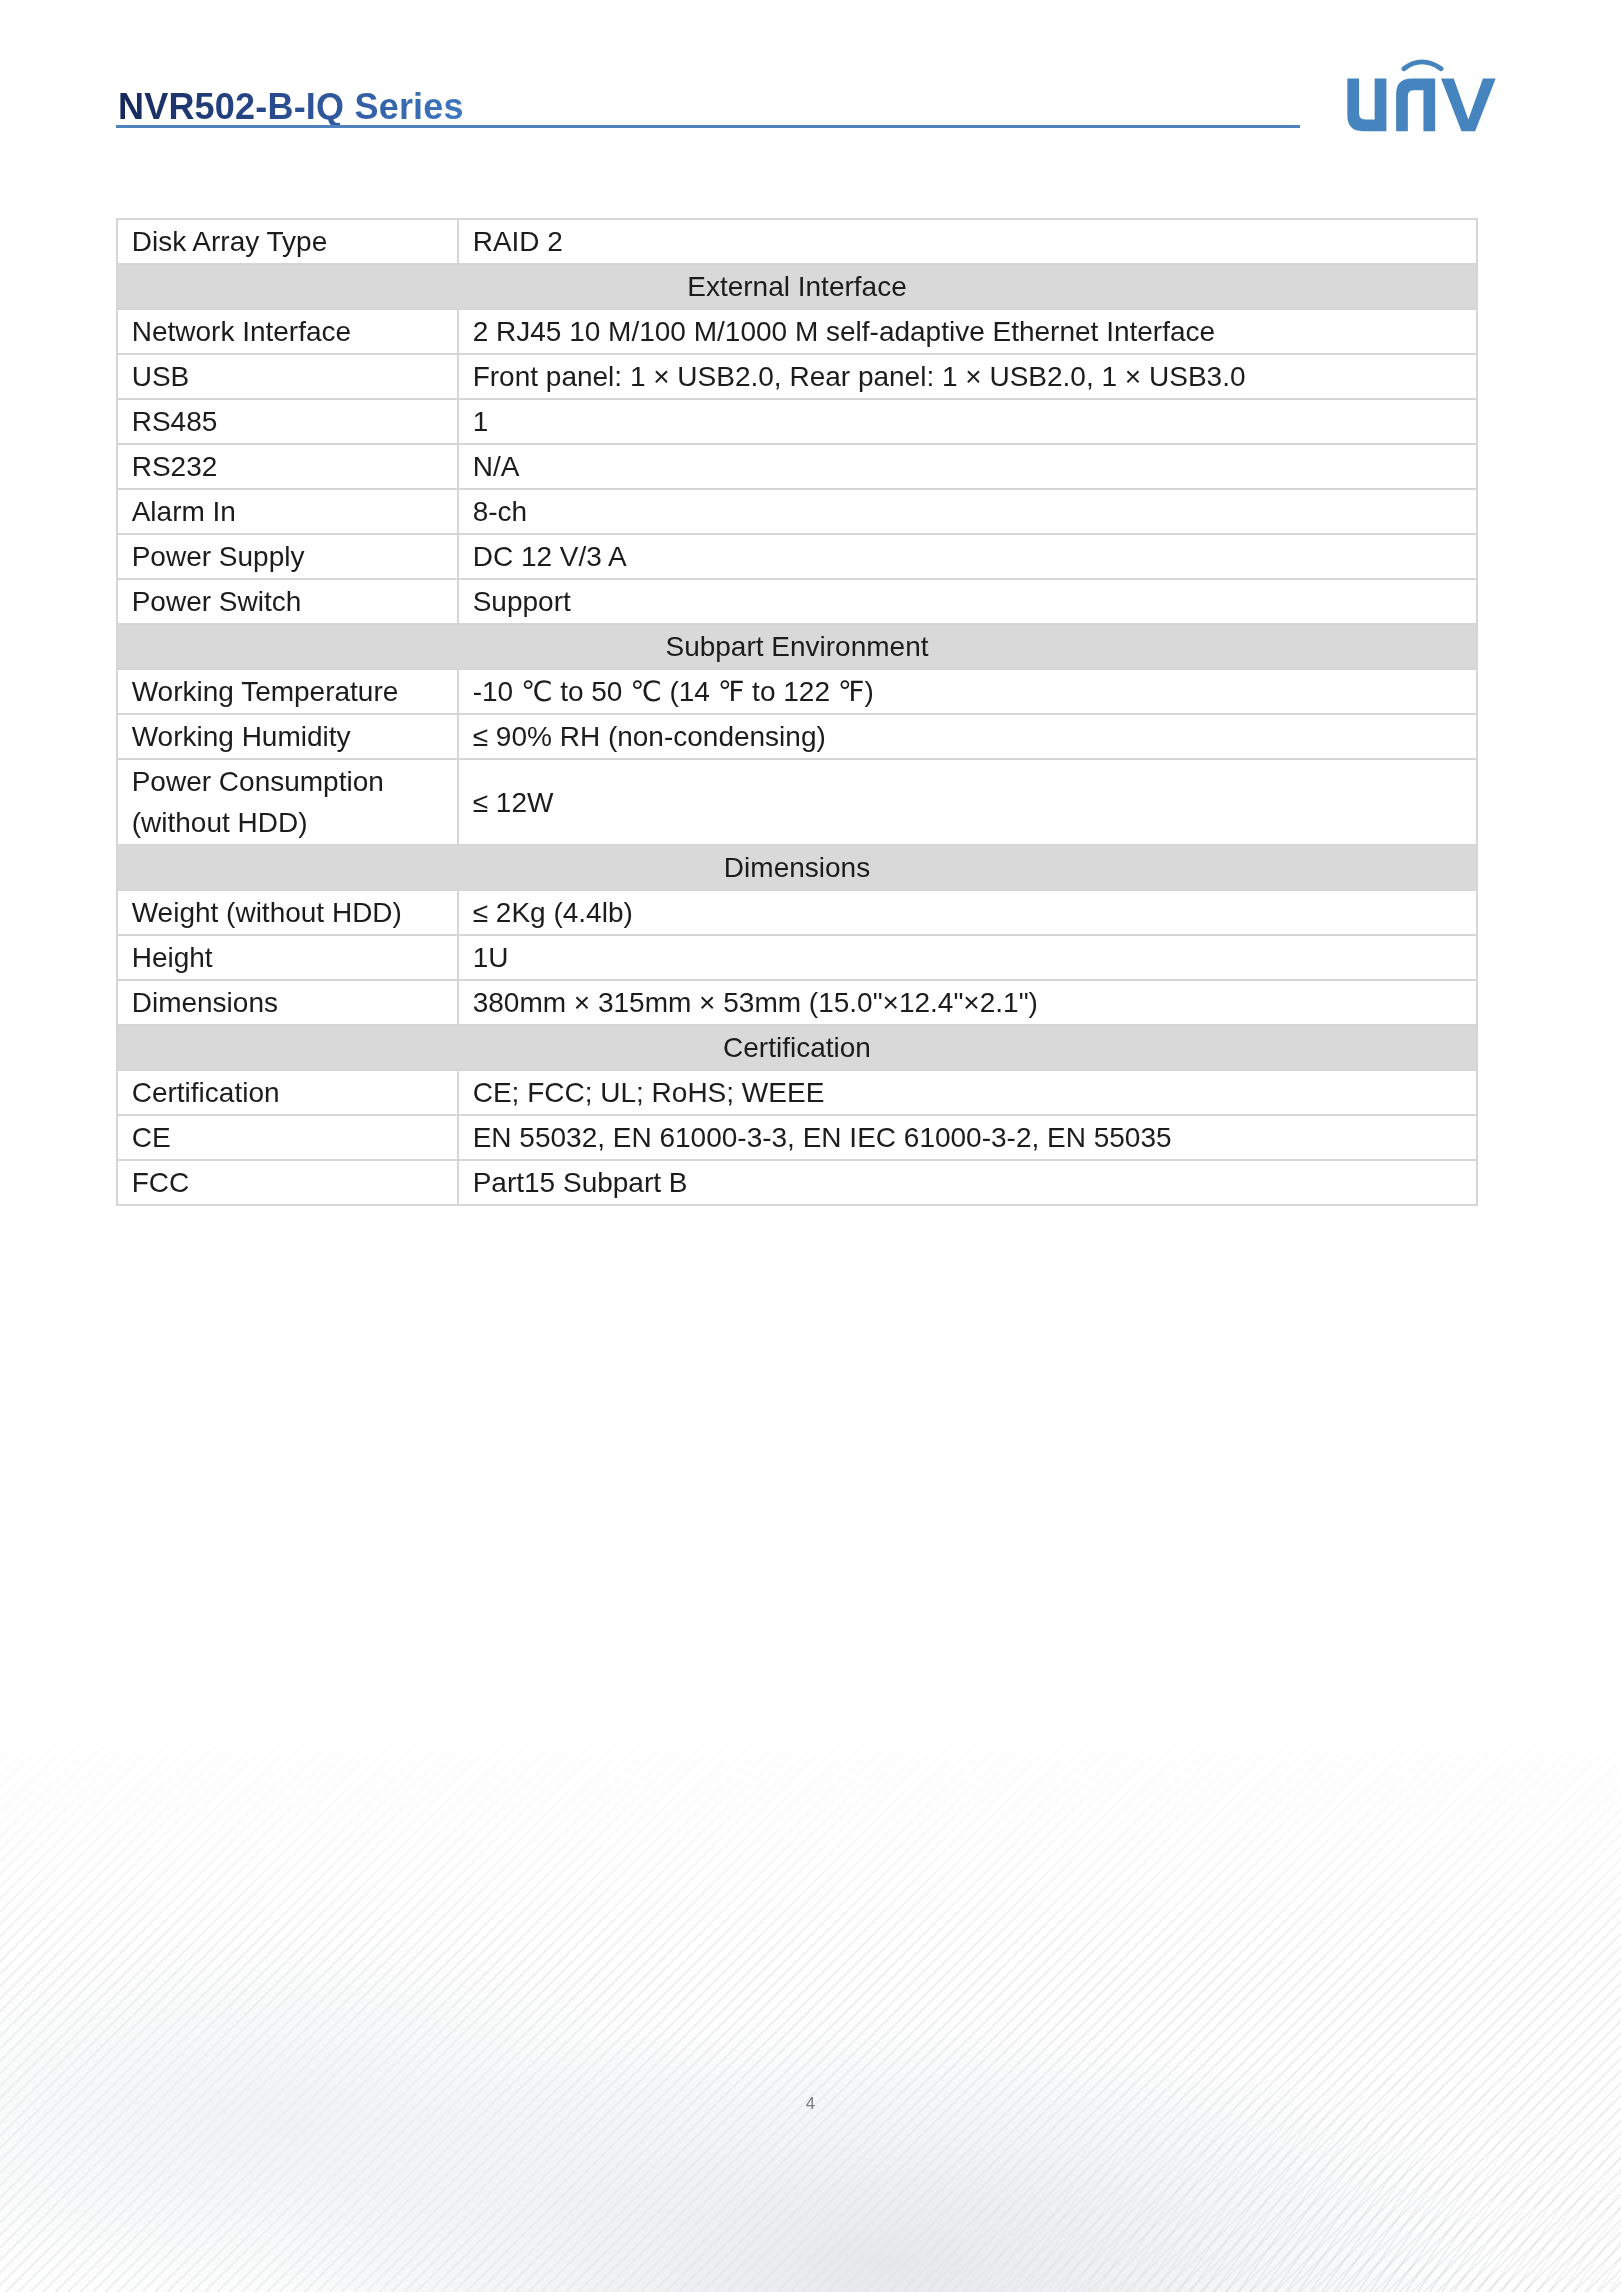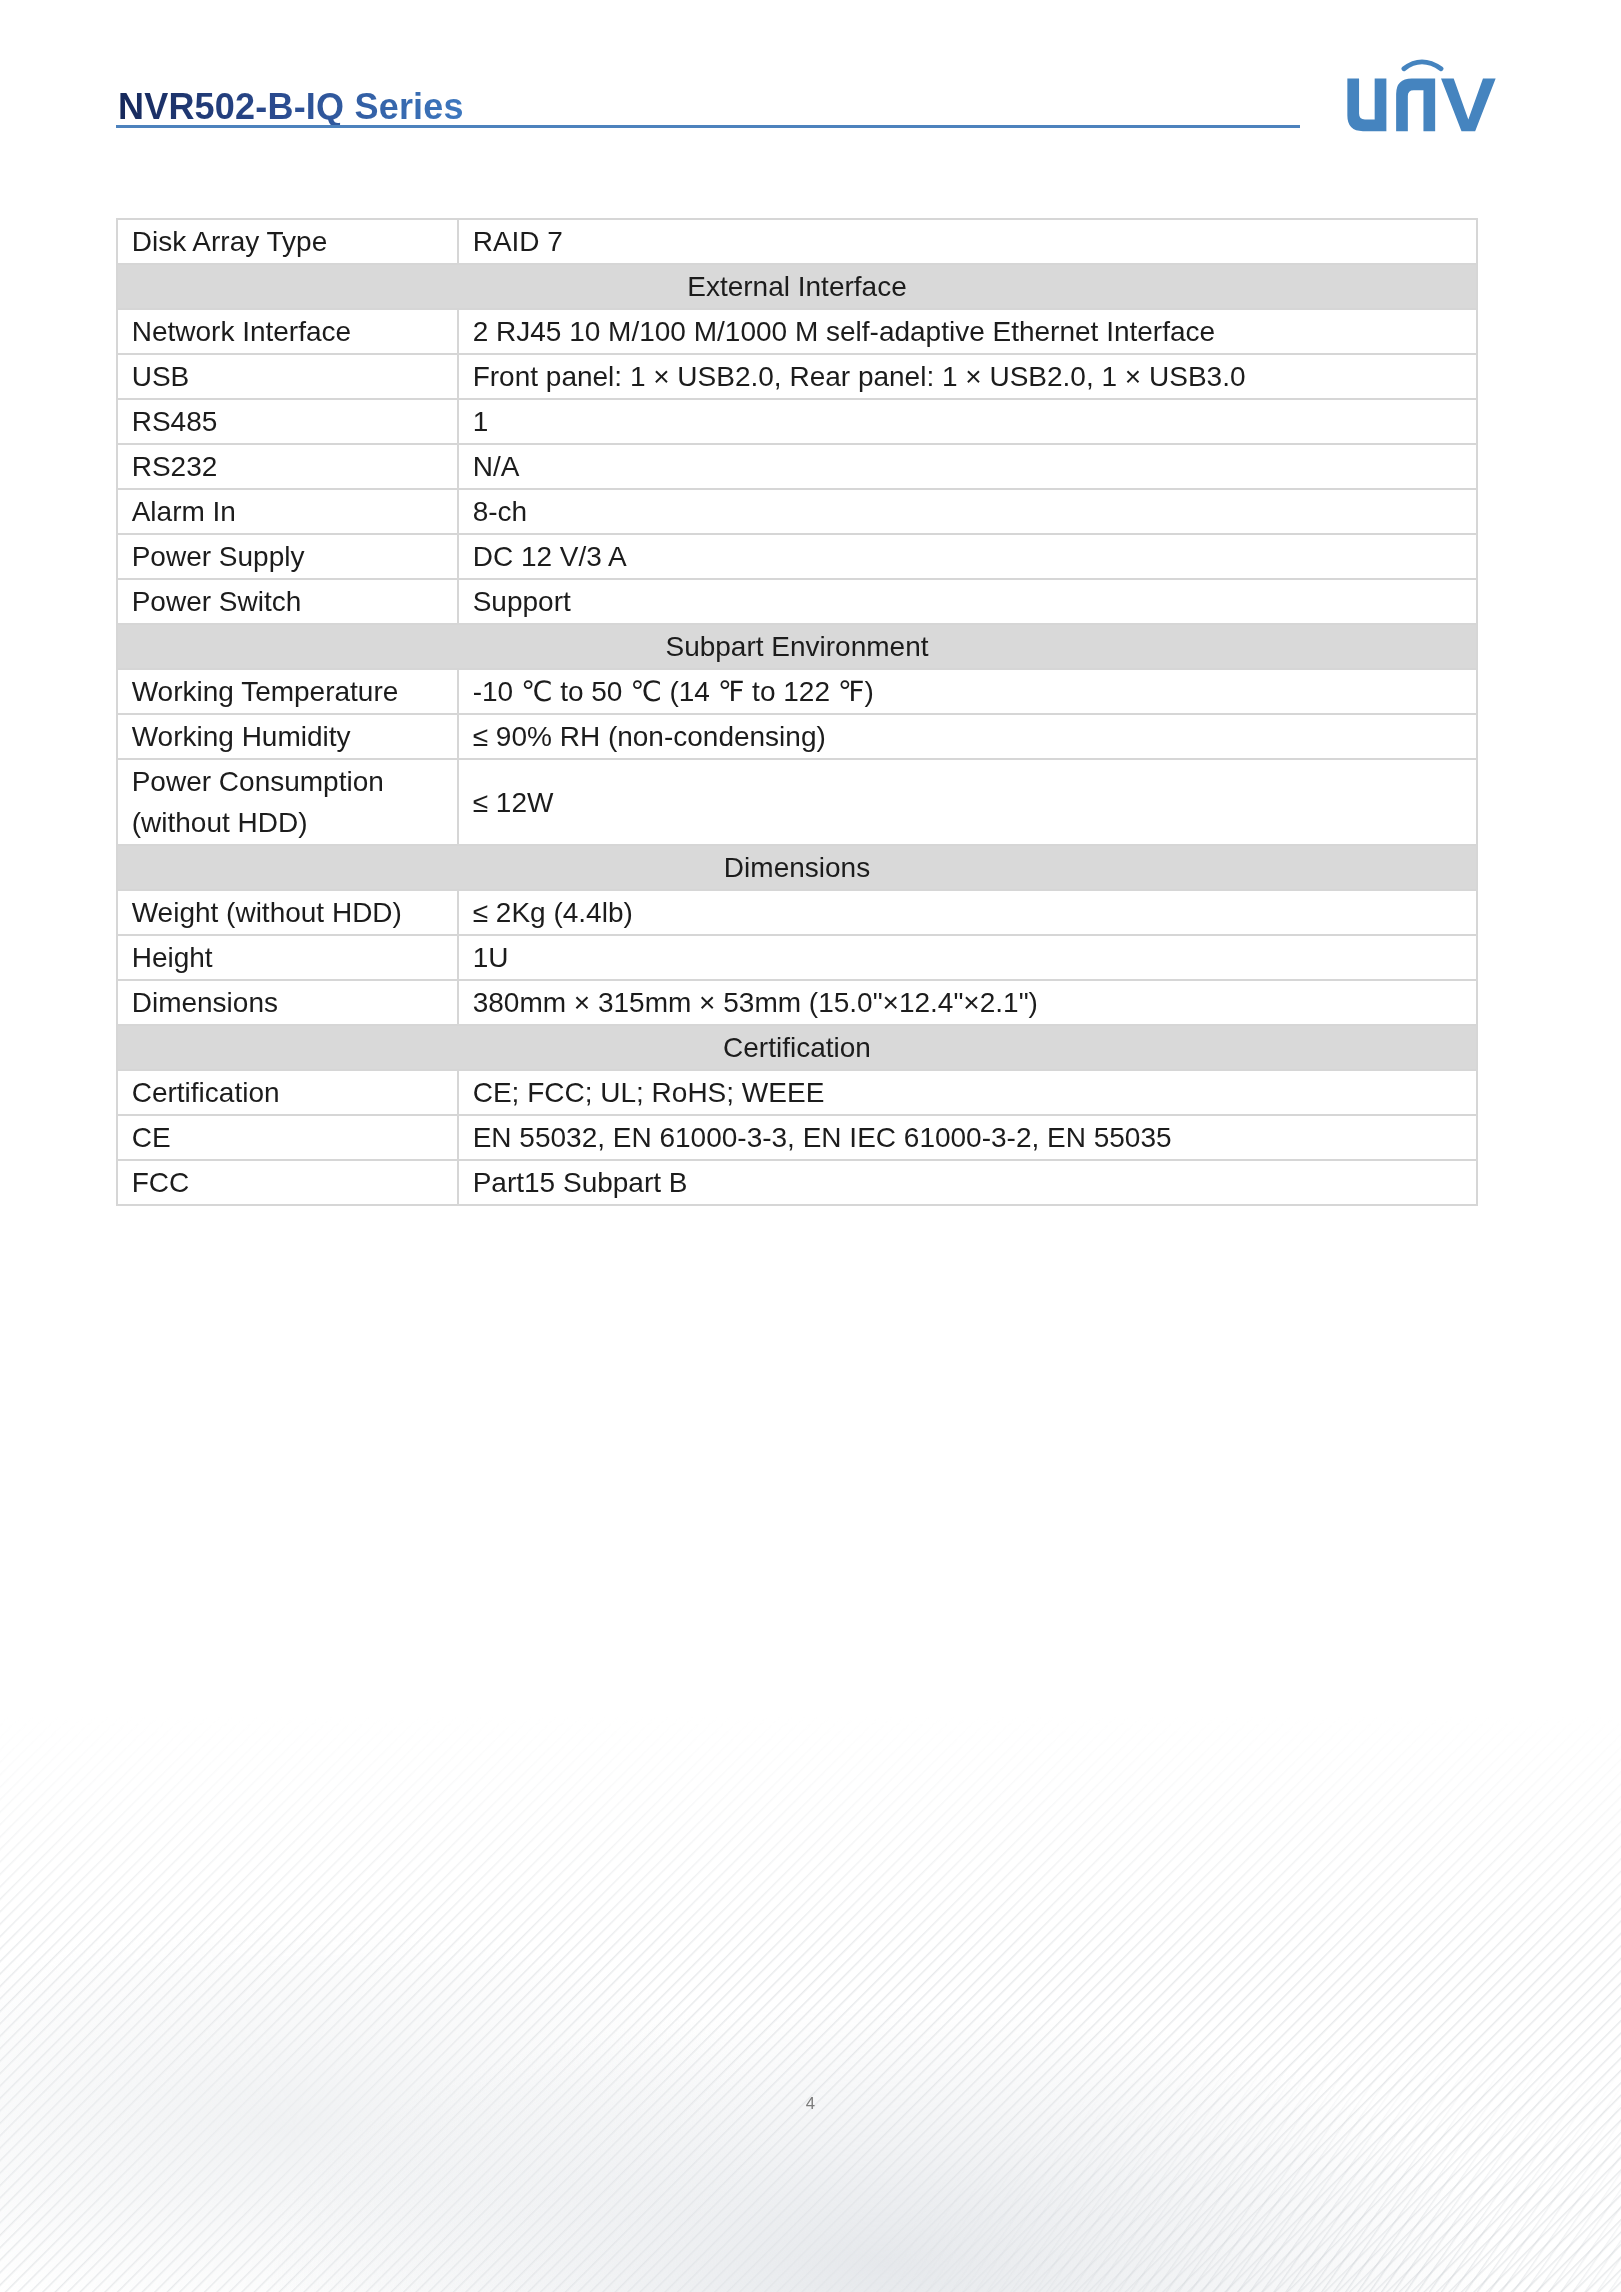--- a/index.html
+++ b/index.html
@@ -71,21 +71,21 @@
 </svg>
 
 <table class="spec-table">
   <colgroup>
       <col style="width:341px">
       <col>
     </colgroup>
   <tbody>
     <tr>
       <td class="label">Disk Array Type</td>
-      <td>RAID 7</td>
+      <td>RAID 2</td>
     </tr>
     <tr class="section">
       <td colspan="2">External Interface</td>
     </tr>
     <tr>
       <td class="label">Network Interface</td>
       <td>2 RJ45 10 M/100 M/1000 M self-adaptive Ethernet Interface</td>
     </tr>
     <tr>
       <td class="label">USB</td>

